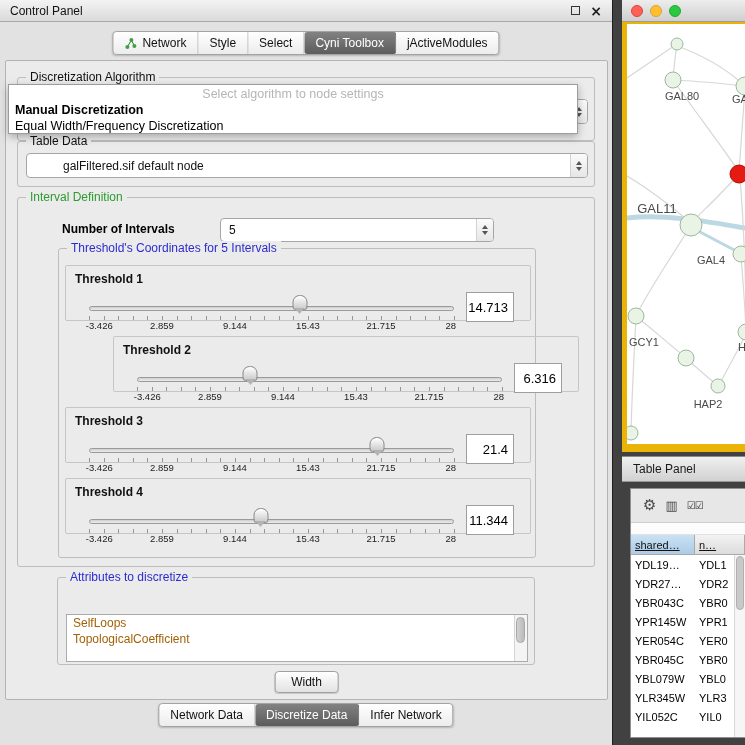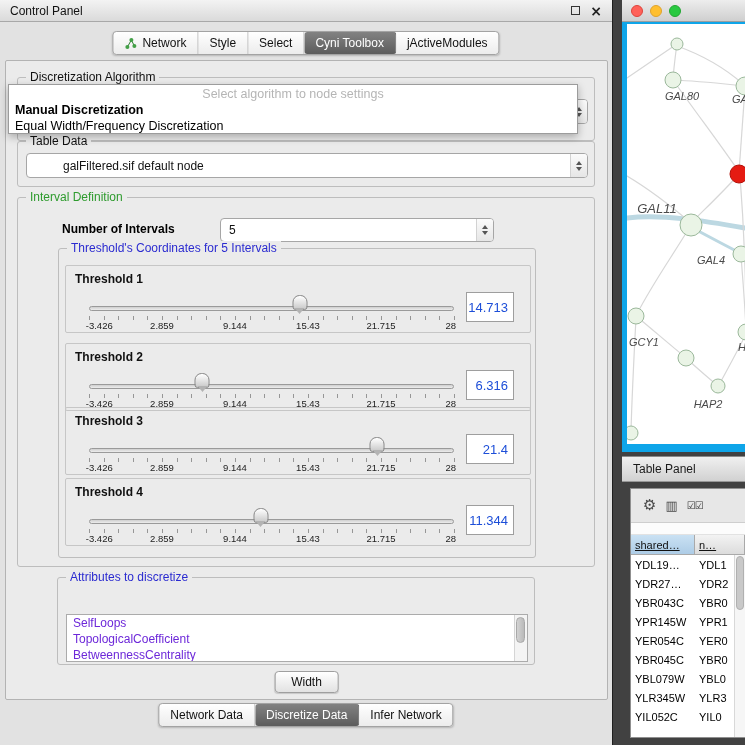--- a/index.html
+++ b/index.html
@@ -34,50 +34,50 @@
   .arr{width:0;height:0;border-left:3.5px solid transparent;border-right:3.5px solid transparent;}
   .arr.up{border-bottom:4px solid #555;}
   .arr.down{border-top:4px solid #555;}
 
   
   .algo-popup{position:absolute;left:8px;top:84px;width:570px;height:50px;background:#fff;border:1px solid #9c9c9c;box-shadow:0 3px 8px rgba(0,0,0,.28);z-index:40;font-size:12.5px;}
   .popup-placeholder{text-align:center;color:#b5b5b5;line-height:16px;margin-top:1px;}
   .popup-item{padding-left:6px;line-height:16px;color:#000;white-space:nowrap;}
 
   
-  .threshold-box{position:absolute;left:6px;width:466px;height:68px;border:1px solid #c6c6c6;border-radius:2px;}
+  .threshold-box{position:absolute;left:6px;width:466px;height:56px;border:1px solid #c6c6c6;border-radius:2px;}
   .th-label{position:absolute;left:9px;top:6px;font-size:12px;font-weight:700;color:#111;}
   .slider{position:absolute;left:23px;top:38px;width:365px;height:10px;}
   .slider-track{position:absolute;left:0;right:0;top:2px;height:5px;background:linear-gradient(#cfcfcf,#ededed);border:1px solid #9a9a9a;border-radius:3px;}
   .slider-thumb{position:absolute;top:-9px;width:15px;height:19px;transform:translateX(-50%);}
   .slider-thumb::before{content:"";position:absolute;left:0;right:0;top:0;height:13px;background:linear-gradient(#ffffff,#c9c9c9);border:1px solid #888;border-radius:7px 7px 3px 3px;}
   .slider-thumb::after{content:"";position:absolute;left:2.5px;bottom:0;width:0;height:0;border-left:5px solid transparent;border-right:5px solid transparent;border-top:6px solid #b3b3b3;}
   .slider-ticks{position:absolute;left:23px;top:50px;width:366px;height:4px;background-image:repeating-linear-gradient(90deg,#969696 0,#969696 1px,transparent 1px,transparent 14.6px);}
   .slider-scale{position:absolute;left:23px;top:54px;width:365px;height:12px;font-size:9.5px;color:#222;}
   .scale-label{position:absolute;transform:translateX(-50%);white-space:nowrap;}
   .scale-label.first{transform:translateX(-12%);}
   .scale-label.last{transform:translateX(-80%);}
-  .th-value{position:absolute;left:400px;top:26px;width:48px;height:30px;background:#fff;border:1px solid #9e9e9e;font-size:13px;color:#1d4ed8;display:flex;align-items:center;justify-content:flex-end;padding-right:5px;}
+  .th-value{position:absolute;left:400px;top:26px;width:48px;height:30px;background:#fff;border:1px solid #9e9e9e;font-size:13px;color:#000000;display:flex;align-items:center;justify-content:flex-end;padding-right:5px;}
 
   
   .attr-list{position:absolute;left:8px;top:36px;width:462px;height:48px;background:#fff;border:1px solid #ababab;overflow:hidden;font-size:12px;}
-  .attr-item{line-height:16px;padding-left:6px;color:#6d28d9;white-space:nowrap;}
+  .attr-item{line-height:16px;padding-left:6px;color:#a16207;white-space:nowrap;}
   .attr-scroll{position:absolute;right:0;top:0;bottom:0;width:13px;background:#f4f4f4;border-left:1px solid #d5d5d5;}
   .attr-thumb{position:absolute;left:1px;top:2px;width:9px;height:26px;background:linear-gradient(90deg,#d2d2d2,#bababa);border:1px solid #a8a8a8;border-radius:5px;}
 
   .apply-btn{position:absolute;left:50%;top:610px;transform:translateX(-50%);padding:3px 16px;font-size:12px;color:#111;background:linear-gradient(#ffffff,#e2e2e2);border:1px solid #9f9f9f;border-radius:4px;box-shadow:0 1px 1px rgba(0,0,0,.15);}
 
   
   .network-window{position:absolute;left:622px;top:0;width:123px;height:452px;}
   .nw-titlebar{height:22px;background:linear-gradient(#ededed,#cfcfcf);border-bottom:1px solid #9d9d9d;display:flex;align-items:center;gap:7px;padding-left:9px;}
   .light{width:12px;height:12px;border-radius:50%;display:inline-block;}
   .light.red{background:#ff6159;border:1px solid #de443c;}
   .light.yellow{background:#ffbf2f;border:1px solid #dfa32d;}
   .light.green{background:#29c941;border:1px solid #23a733;}
-  .nw-frame{position:absolute;left:0;top:22px;right:0;bottom:0;background:#0ea5e9;font-style:italic;}
+  .nw-frame{position:absolute;left:0;top:22px;right:0;bottom:0;background:#eab308;}
   .nw-canvas{position:absolute;left:5px;top:2px;right:0;bottom:8px;background:#fff;overflow:hidden;}
   .nw-svg{width:118px;height:420px;display:block;}
 
   
   .table-panel-header{position:absolute;left:622px;top:456px;width:123px;height:26px;background:linear-gradient(#f0f0f0,#d1d1d1);border-top:1px solid #8a8a8a;border-bottom:1px solid #979797;font-size:12px;color:#1a1a1a;display:flex;align-items:center;padding-left:11px;}
   .table-window{position:absolute;left:630px;top:488px;width:115px;height:250px;background:#e7e7e7;border:1px solid #8f8f8f;border-right:0;overflow:hidden;}
   .tb-toolbar{height:34px;display:flex;align-items:center;gap:9px;padding-left:12px;border-bottom:1px solid #cecece;}
   .tb-icon{font-family:"DejaVu Sans",sans-serif;color:#474747;line-height:1;}
   .tb-icon.gear{font-size:15px;}
   .tb-icon.cols{font-size:13px;}
@@ -181,21 +181,21 @@
                 <span class="scale-label first" style="left: 0%;">-3.426</span>
                 <span class="scale-label" style="left: 20%;">2.859</span>
                 <span class="scale-label" style="left: 40%;">9.144</span>
                 <span class="scale-label" style="left: 60%;">15.43</span>
                 <span class="scale-label" style="left: 80%;">21.715</span>
                 <span class="scale-label last" style="left: 100%;">28</span>
               </div>
             <div class="th-value">14.713</div>
           </div>
 
-          <div class="threshold-box" style="top:94px;">
+          <div class="threshold-box" style="top:87px;margin-left:48px;">
             <div class="th-label">Threshold 2</div>
             <div class="slider">
               <div class="slider-track"></div>
               <div class="slider-thumb" style="left: 30.9998%;"></div>
             </div>
             <div class="slider-ticks"></div>
             <div class="slider-scale">
                 <span class="scale-label first" style="left: 0%;">-3.426</span>
                 <span class="scale-label" style="left: 20%;">2.859</span>
                 <span class="scale-label" style="left: 40%;">9.144</span>
@@ -246,21 +246,20 @@
 
       <div class="group" style="left:51px;top:516px;width:478px;height:88px;">
         <span class="group-label blue-label">Attributes to discretize</span>
         <div class="bold" style="position:absolute;left:9px;top:14px;font-size:12px;margin-top:41px;">Numerical Attributes</div>
         <div class="attr-list">
           <div class="attr-scroll">
               <div class="attr-thumb"></div>
             </div>
         <div class="attr-item">SelfLoops</div>
             <div class="attr-item">TopologicalCoefficient</div>
-            <div class="attr-item">BetweennessCentrality</div>
           </div>
       </div>
 
       <button class="apply-btn">Width</button>
     </div>
 
     <div class="algo-popup">
       <div class="popup-placeholder">Select algorithm to node settings</div>
       <div class="popup-item bold">Manual Discretization</div>
       <div class="popup-item">Equal Width/Frequency Discretization</div>

